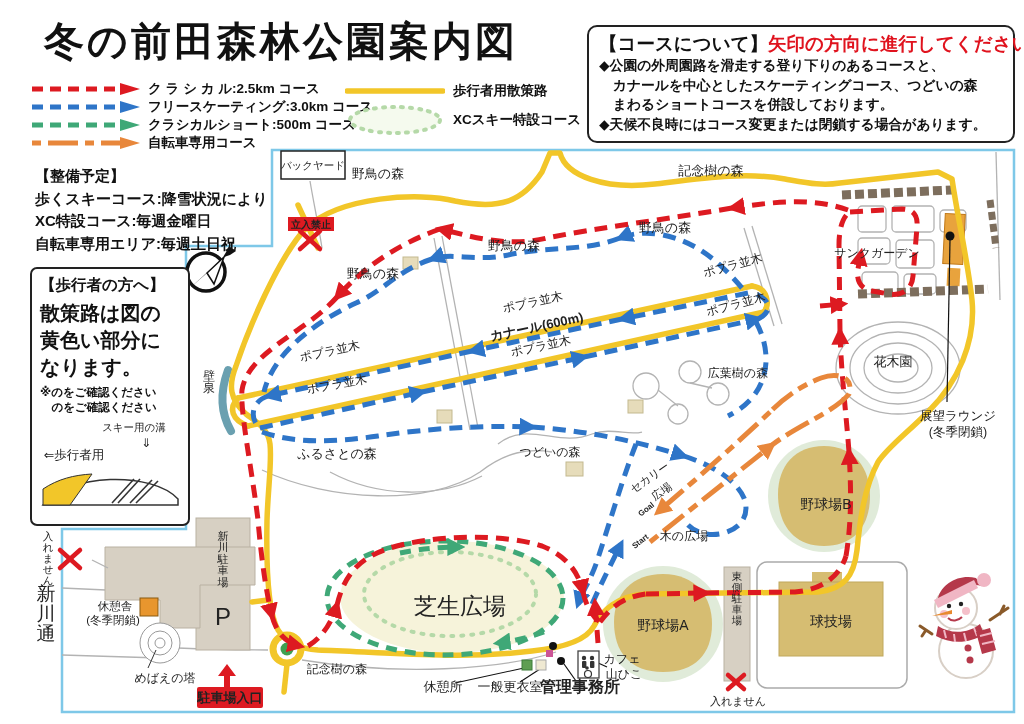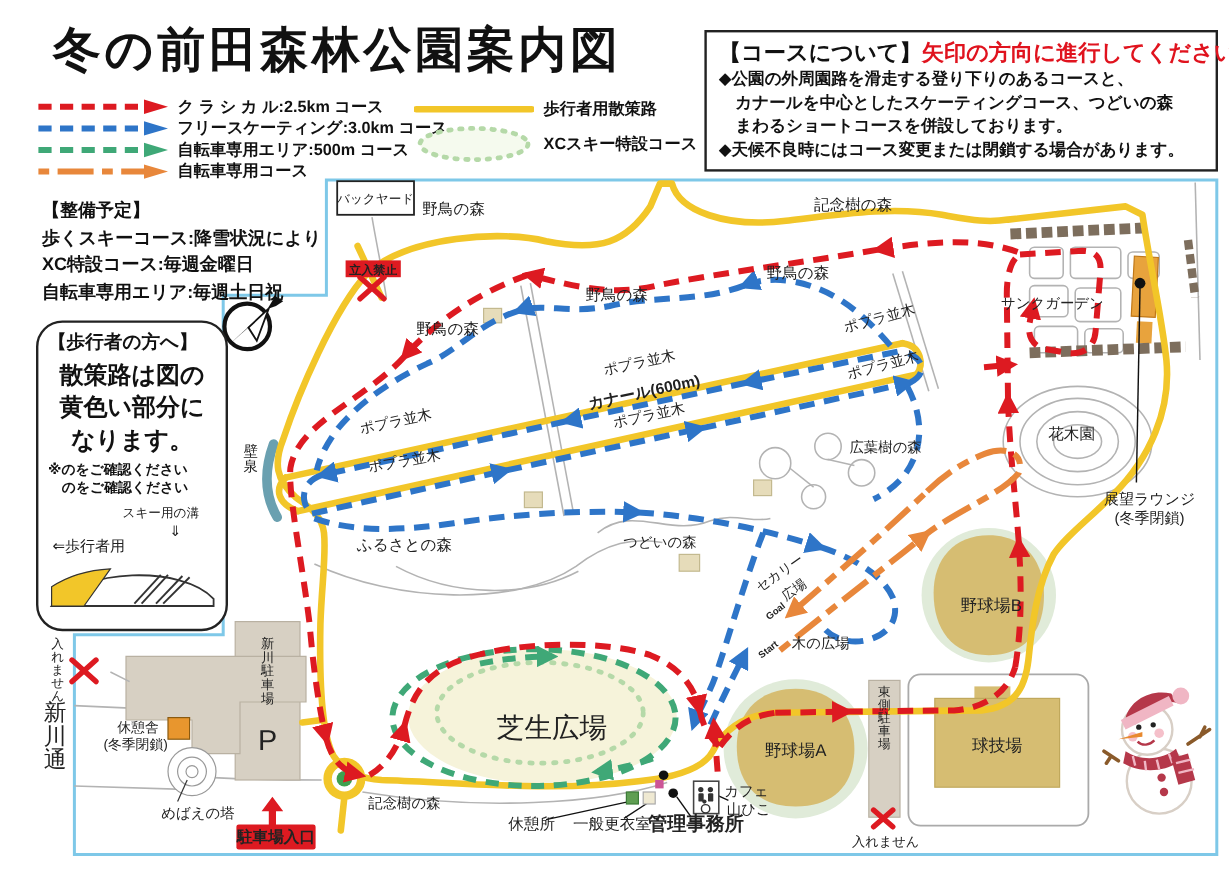--- a/index.html
+++ b/index.html
@@ -6,30 +6,30 @@
   .page{position:relative;width:1024px;height:724px;background:#fff;overflow:hidden;
         font-family:"Liberation Sans","DejaVu Sans",sans-serif;color:#111;}
   .abs{position:absolute;}
   .title{left:26px;top:14px;font-size:40px;font-weight:600;letter-spacing:3px;color:#111;margin-left:18px;}
   .legend{left:30px;top:80px;}
   .legrow{display:flex;align-items:center;height:18px;}
   .legrow span{font-size:13.5px;font-weight:600;margin-left:6px;white-space:nowrap;}
   .legend2{left:345px;top:82px;}
   .legrow2{display:flex;align-items:center;margin-bottom:4px;}
   .legrow2 span{font-size:13.5px;font-weight:600;margin-left:8px;white-space:nowrap;text-align:center;}
-  .infobox{left:587px;top:25px;width:404px;border:2.5px solid #222;border-radius:0;
+  .infobox{left:587px;top:25px;width:404px;border:2.5px solid #222;border-radius:10px;
            padding:4px 10px 7px 10px;background:#fff;}
   .infobox .hline{font-size:18.5px;font-weight:700;white-space:nowrap;}
   .infobox .hline .red{color:#e0131e;}
   .infobox .bline{font-size:13.8px;font-weight:600;line-height:1.42;white-space:nowrap;}
   .maint{left:35px;top:165px;font-size:15px;font-weight:600;line-height:1.5;}
   .pedbox{left:30px;top:267px;width:140px;height:243px;border:2.5px solid #222;
-          border-radius:22px;padding:6px 8px;background:#fff;}
+          border-radius:7px;padding:6px 8px;background:#fff;}
   .pedbox .h{font-size:15.5px;font-weight:700;white-space:nowrap;}
-  .pedbox .b{font-size:20px;font-weight:700;line-height:1.35;margin-top:4px;text-align:center;}
+  .pedbox .b{font-size:20px;font-weight:700;line-height:1.35;margin-top:4px;}
   .pedbox .n{font-size:11.5px;font-weight:600;margin-top:4px;line-height:1.3;}
   svg text{font-family:"Liberation Sans","DejaVu Sans",sans-serif;}
   .lbl{text-anchor:middle;fill:#222;}
   #mapsvg{position:absolute;left:0;top:0;}
 </style>
 </head>
 <body>
 
 <div class="page">
 
@@ -314,21 +314,21 @@
       <path d="M2,8 H90" stroke="#2e75c8" stroke-width="5" stroke-dasharray="11 7" fill="none"></path>
       <polygon points="90,2 110,8 90,14" fill="#2e75c8"></polygon>
     </svg>
     <span>フリースケーティング:3.0km コース</span>
   </div>
   <div class="legrow">
     <svg width="112" height="16">
       <path d="M2,8 H90" stroke="#3fa877" stroke-width="5" stroke-dasharray="11 7" fill="none"></path>
       <polygon points="90,2 110,8 90,14" fill="#3fa877"></polygon>
     </svg>
-    <span>自転車専用エリア:500m コース</span>
+    <span>クラシカルショート:500m コース</span>
   </div>
   <div class="legrow">
     <svg width="112" height="16">
       <path d="M2,8 H90" stroke="#e8873b" stroke-width="5" stroke-dasharray="9 7 30 7" fill="none"></path>
       <polygon points="90,2 110,8 90,14" fill="#e8873b"></polygon>
     </svg>
     <span>自転車専用コース</span>
   </div>
 </div>
 

